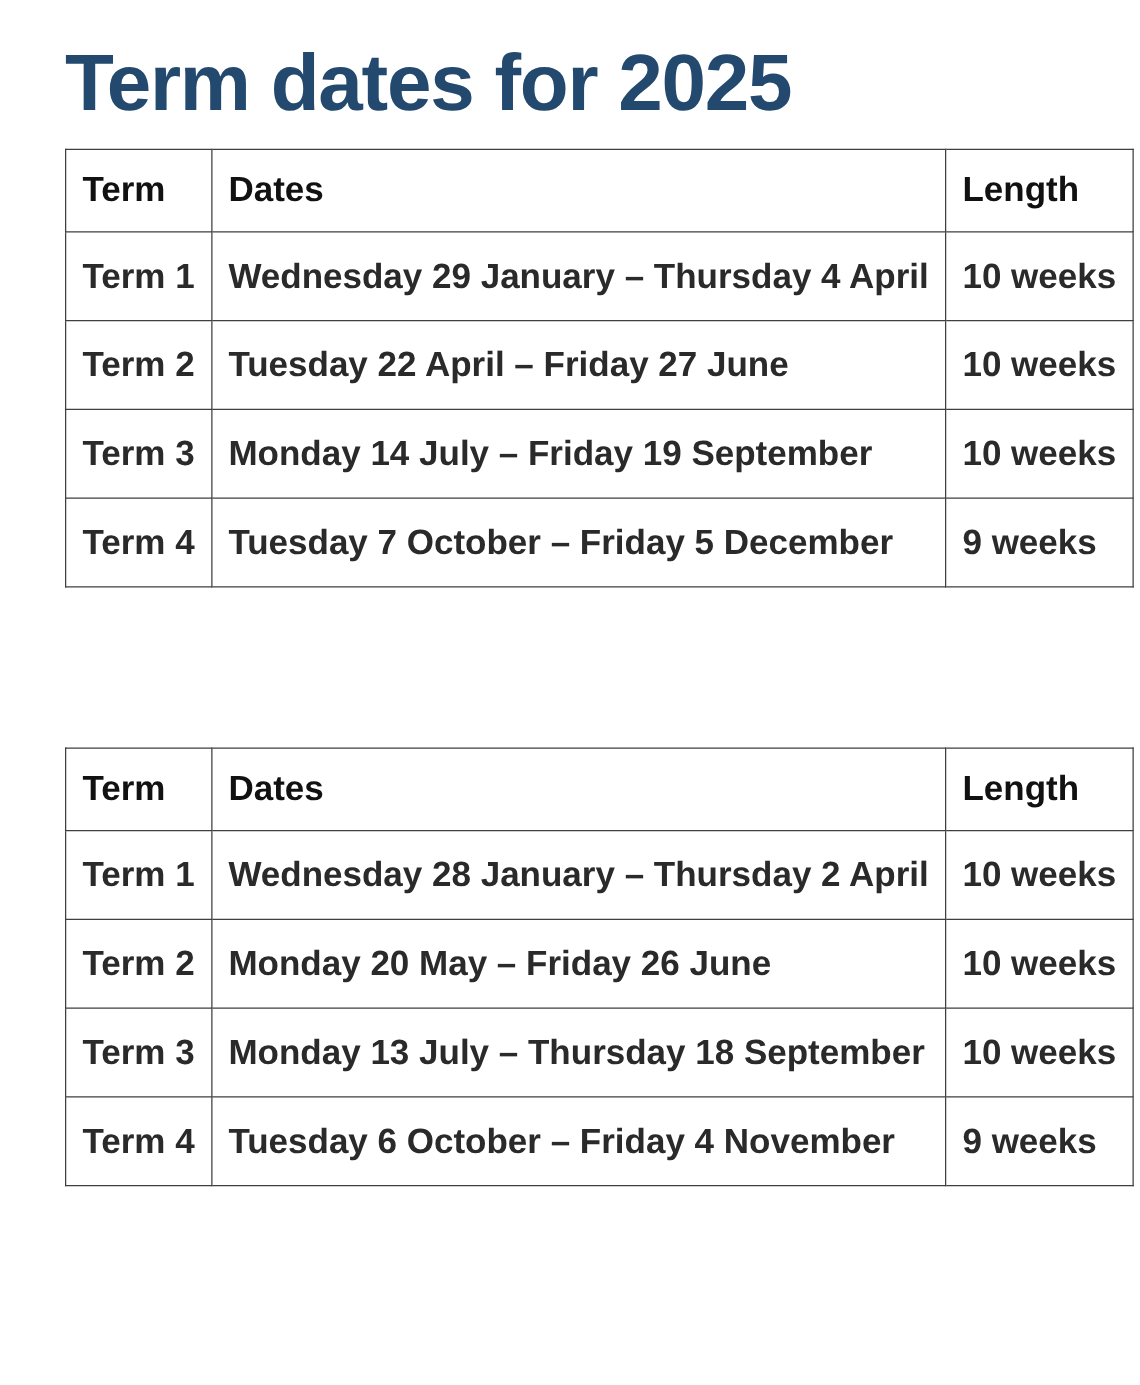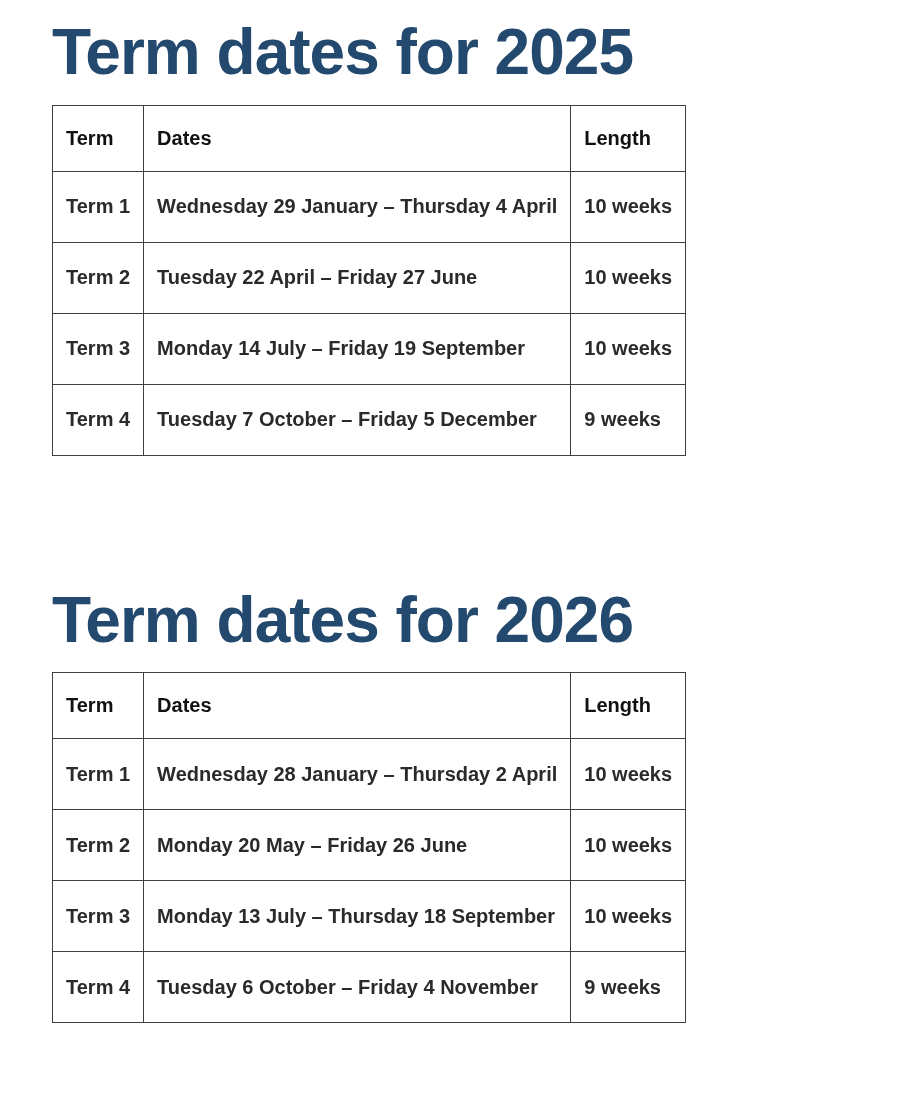--- a/index.html
+++ b/index.html
@@ -15,21 +15,21 @@
     padding: 0;
     background: var(--background);
     font-family: "Liberation Sans", "DejaVu Sans", sans-serif;
   }
   body {
     width: 912px;
     height: 1108px;
     overflow: hidden;
   }
   main {
-    padding: 16px 20px 0 52px;
+    padding: 30px 20px 0 52px;
   }
   h1.section-heading {
     margin: 0 0 15px 0;
     font-size: 64px;
     line-height: 1.15;
     font-weight: 700;
     letter-spacing: -1px;
     color: var(--heading);
   }
   section.term-section + section.term-section {
@@ -39,21 +39,21 @@
     border-collapse: collapse;
     table-layout: auto;
   }
   table.term-table th,
   table.term-table td {
     border: 1px solid var(--border);
     padding: 0 13px;
     text-align: left;
     vertical-align: middle;
     white-space: nowrap;
-    font-size: 20px;
+    font-size: 28px;
   }
   table.term-table th {
     height: 66px;
     font-weight: 700;
     color: var(--header-text);
   }
   table.term-table td {
     height: 71px;
     font-weight: 700;
     color: var(--body-text);
@@ -93,21 +93,20 @@
         <tr>
           <td>Term 4</td>
           <td>Tuesday 7 October – Friday 5 December</td>
           <td>9 weeks</td>
         </tr>
       </tbody>
     </table>
   </section>
 
   <section class="term-section">
-    <h1 class="section-heading">Term dates for 2026</h1>
     <table class="term-table">
       <thead>
         <tr>
           <th>Term</th>
           <th>Dates</th>
           <th>Length</th>
         </tr>
       </thead>
       <tbody>
         <tr>

